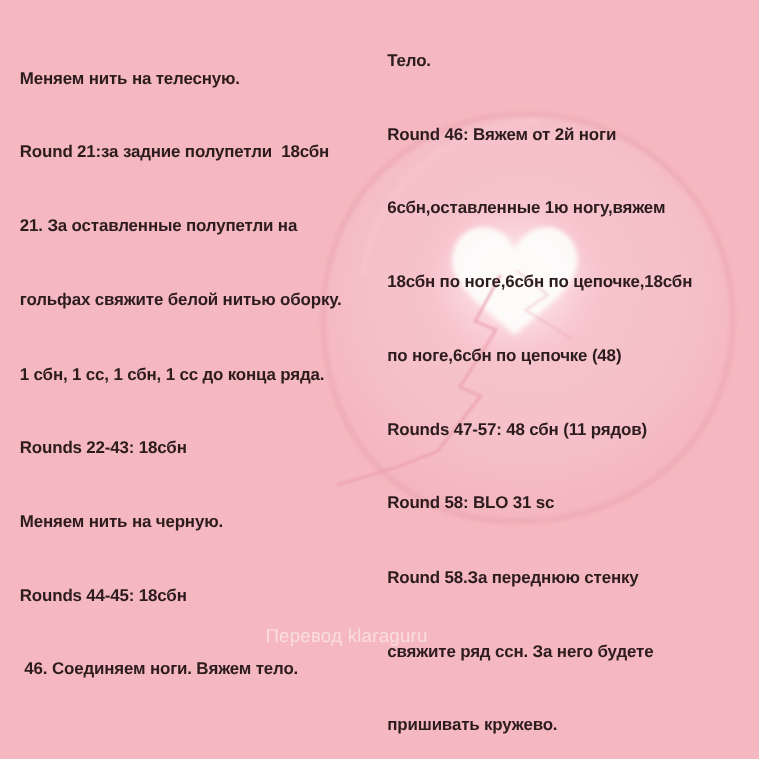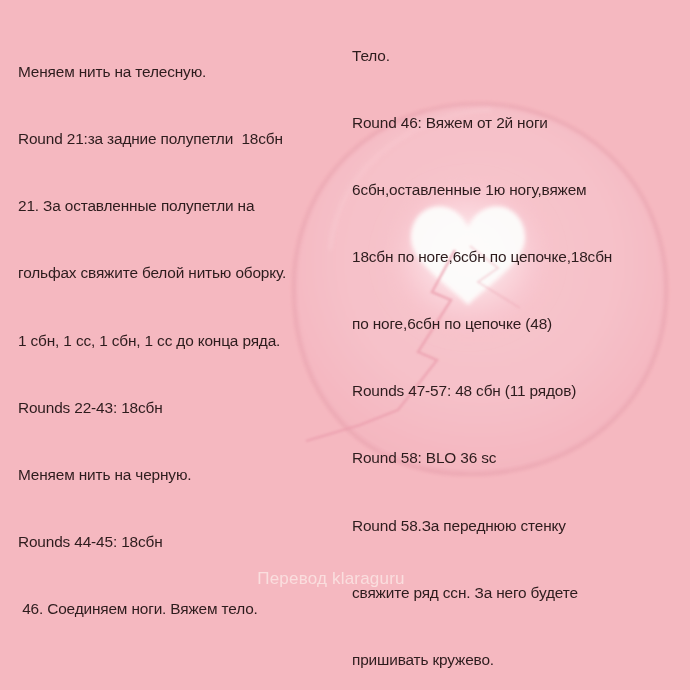--- a/index.html
+++ b/index.html
@@ -44,38 +44,38 @@
   }
   #col-right {
     left: 352px;
     top: 0px;
     width: 330px;
   }
   .text-line {
     display: block;
     height: 22.4px;
     white-space: pre;
+    font-weight: bold;
   }
   #col-right .text-line {
     height: 22.3px;
   }
 
   
   #watermark {
     position: absolute;
     left: 0;
     top: 569px;
     width: 630px;
     text-align: center;
     color: #fadede;
     font-size: 17px;
     letter-spacing: 0.2px;
     font-family: "Liberation Sans", "DejaVu Sans", sans-serif;
     white-space: pre;
-    padding-left: 16px;
   }
 </style>
 </head>
 <body>
 
 <div id="canvas">
 
   <svg id="bg-art" viewBox="0 0 690 690">
     <defs>
       <radialGradient id="circGrad" cx="50%" cy="42%" r="62%">
@@ -139,21 +139,21 @@
     <span class="text-line"> 46. Соединяем ноги. Вяжем тело.</span>
   </div>
 
   <div id="col-right" class="text-col">
     <span class="text-line">Тело.</span>
     <span class="text-line">Round 46: Вяжем от 2й ноги</span>
     <span class="text-line">6сбн,оставленные 1ю ногу,вяжем</span>
     <span class="text-line">18сбн по ноге,6сбн по цепочке,18сбн</span>
     <span class="text-line">по ноге,6сбн по цепочке (48)</span>
     <span class="text-line">Rounds 47-57: 48 сбн (11 рядов)</span>
-    <span class="text-line">Round 58: BLO 36 sc</span>
+    <span class="text-line">Round 58: BLO 31 sc</span>
     <span class="text-line">Round 58.За переднюю стенку</span>
     <span class="text-line">свяжите ряд ссн. За него будете</span>
     <span class="text-line">пришивать кружево.</span>
     
     
     
     
     
     
     

